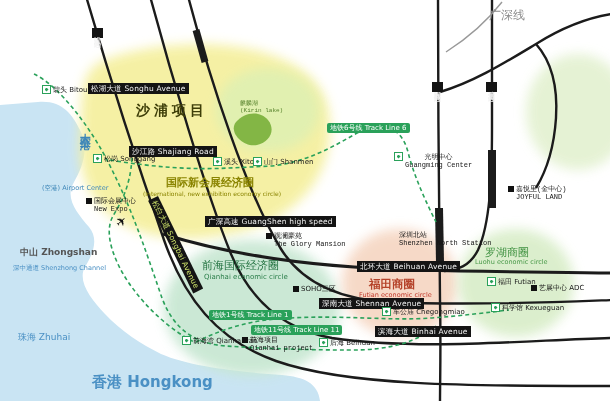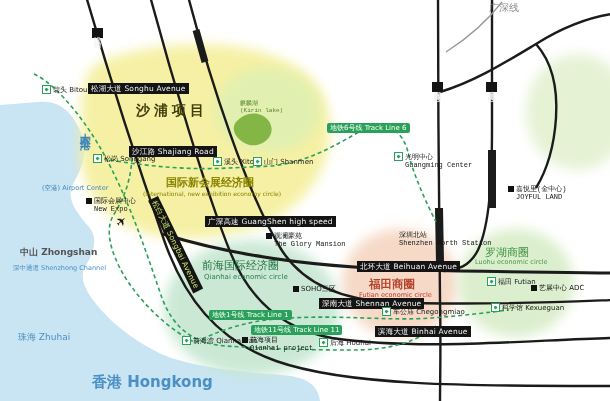--- a/index.html
+++ b/index.html
@@ -4,21 +4,21 @@
 <title>map</title>
 <style>
   html,body{margin:0;padding:0;background:#fff;}
   #stage{position:relative;width:610px;height:401px;background:#ffffff;overflow:hidden;
          font-family:"DejaVu Sans",sans-serif;}
   #stage svg{position:absolute;left:0;top:0;}
   .lbl{position:absolute;white-space:nowrap;line-height:1.2;}
   .roadbox{background:#141414;color:#f2f2f2;font-size:7.5px;padding:1px 3px;letter-spacing:.2px;}
   .vbox{background:#141414;color:#f2f2f2;font-size:7.5px;padding:3px 1px;writing-mode:vertical-rl;letter-spacing:1px;}
   .metrobox{background:#2aa15a;color:#fff;font-size:7px;padding:1px 3px;border-radius:2px;}
-  .station{display:flex;align-items:flex-start;gap:2px;font-size:7px;color:#1a1a1a;}
+  .station{display:flex;align-items:flex-start;gap:2px;font-size:7px;color:#1a1a1a;text-align:center;}
   .poi{display:flex;align-items:flex-start;gap:2px;font-size:7px;color:#141414;}
   .two{display:flex;flex-direction:column;font-family:Liberation Mono, monospace;}
   .micon{box-sizing:border-box;width:9px;height:9px;border:1.5px solid #2aa15a;background:#fff;
          position:relative;flex:0 0 auto;margin-top:-1px;}
   .micon::after{content:"";position:absolute;left:1.5px;top:1.5px;right:1.5px;bottom:1.5px;
          background:#2aa15a;clip-path:polygon(50% 0,100% 50%,50% 100%,0 50%);}
   .bicon{width:6px;height:6px;background:#111;flex:0 0 auto;margin-top:1px;}
 </style>
 </head>
 <body>
@@ -72,21 +72,21 @@
   <div class="lbl roadbox" style="left:88px;top:83px">松湖大道 Songhu Avenue</div>
   <div class="lbl roadbox" style="left:129px;top:146px">沙江路 Shajiang Road</div>
   <div class="lbl roadbox" style="left:158px;top:196px;transform:rotate(64deg);transform-origin:0 0;color:#cde26a">松白大道 Songbai Avenue</div>
   <div class="lbl roadbox" style="left:205px;top:216px">广深高速 GuangShen high speed</div>
   <div class="lbl roadbox" style="left:357px;top:261px">北环大道 Beihuan Avenue</div>
   <div class="lbl roadbox" style="left:319px;top:298px">深南大道 Shennan Avenue</div>
   <div class="lbl roadbox" style="left:375px;top:326px">滨海大道 Binhai Avenue</div>
   <div class="lbl vbox" style="left:92px;top:28px">沿江高速</div>
   <div class="lbl vbox" style="left:432px;top:82px">梅观高速</div>
   <div class="lbl vbox" style="left:486px;top:82px">清平高速</div>
-  <div class="lbl" style="left:489px;top:2px;font-size:10px;color:#8a8a8a">广深线</div>
+  <div class="lbl" style="left:489px;top:8px;font-size:12px;color:#8a8a8a">广深线</div>
 
   <div class="lbl metrobox" style="left:327px;top:123px">地铁6号线 Track Line 6</div>
   <div class="lbl metrobox" style="left:209px;top:310px">地铁1号线 Track Line 1</div>
   <div class="lbl metrobox" style="left:251px;top:325px">地铁11号线 Track Line 11</div>
 
   <div class="lbl" style="left:136px;top:102px;font-size:14px;font-weight:bold;color:#3e3e08;letter-spacing:4px">沙浦项目</div>
   <div class="lbl" style="left:166px;top:176px;font-size:11px;font-weight:bold;color:#8a8400">国际新会展经济圈</div>
   <div class="lbl" style="left:143px;top:190px;font-size:6px;color:#8a8400">(International, new exhibition economy circle)</div>
   <div class="lbl" style="left:202px;top:259px;font-size:11px;font-weight:normal;color:#1f6f3d">前海国际经济圈</div>
   <div class="lbl" style="left:204px;top:273px;font-size:7px;color:#2a7d49">Qianhai economic circle</div>
@@ -129,21 +129,21 @@
       <span>光明中心</span>
       <span>Guangming Center</span>
     </span>
   </div>
   <div class="lbl station" style="left:182px;top:337px">
     <span class="micon"></span>
     <span>前海湾 Qianhaiwan</span>
   </div>
   <div class="lbl station" style="left:319px;top:339px">
     <span class="micon"></span>
-    <span>后海 Houhai</span>
+    <span>后海 Beihuan</span>
   </div>
   <div class="lbl station" style="left:382px;top:308px">
     <span class="micon"></span>
     <span>车公庙 Chegongmiao</span>
   </div>
   <div class="lbl station" style="left:487px;top:278px">
     <span class="micon"></span>
     <span>福田 Futian</span>
   </div>
   <div class="lbl station" style="left:491px;top:304px">

